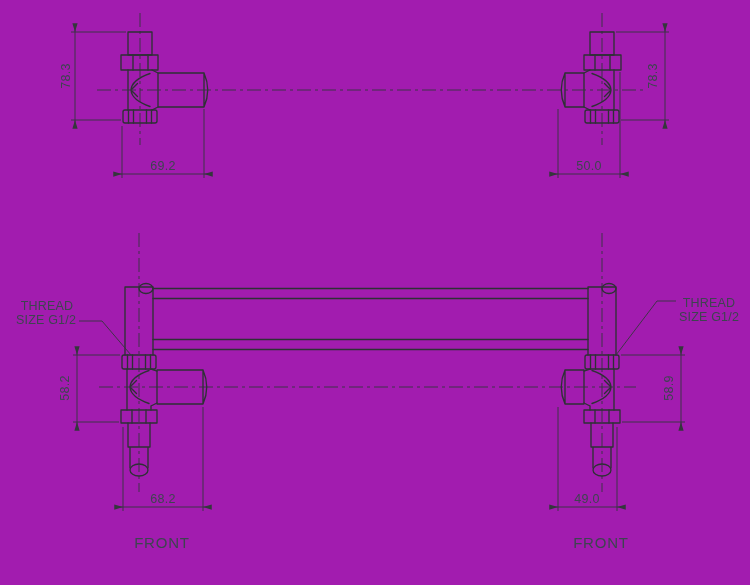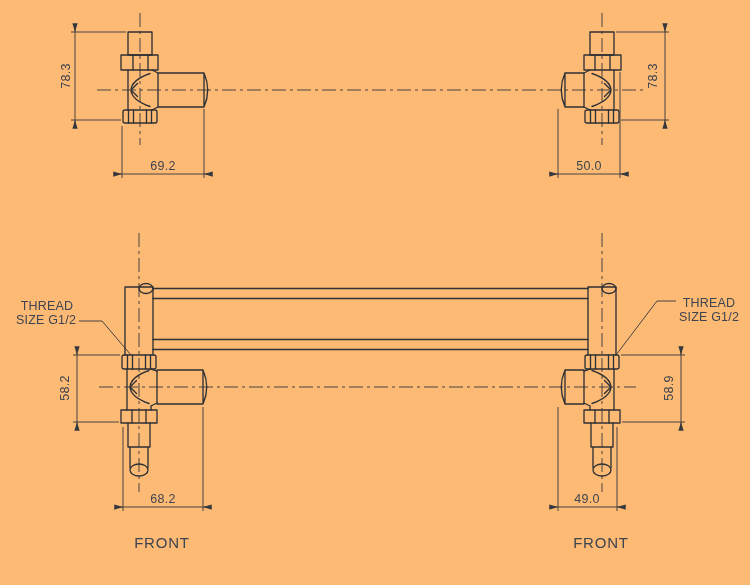--- a/index.html
+++ b/index.html
@@ -1,16 +1,16 @@
 <!DOCTYPE html>
 <html><head>
 <meta charset="utf-8">
 <style>
   html,body{margin:0;padding:0;background:#ffffff;}
-  .canvas{position:relative;width:750px;height:585px;background:#fdba74;overflow:hidden;
+  .canvas{position:relative;width:750px;height:585px;background:#a21caf;overflow:hidden;
           font-family:"Liberation Sans", sans-serif;}
   svg{display:block;}
   .outline{stroke:#2e3135;stroke-width:1.35;fill:none;stroke-linecap:round;stroke-linejoin:round;}
   .thin{stroke:#34373c;stroke-width:0.9;fill:none;}
   .cl{stroke:#34373c;stroke-width:0.9;fill:none;stroke-dasharray:14 4 3 4;}
   .dimtxt{fill:#3e4450;font-size:12.5px;letter-spacing:0.3px;}
   .lbltxt{fill:#3e4450;font-size:12.5px;letter-spacing:0.2px;}
   .fronttxt{fill:#3e4450;font-size:15px;letter-spacing:0.8px;}
   text{font-family:"Liberation Sans", sans-serif;}
 </style>

